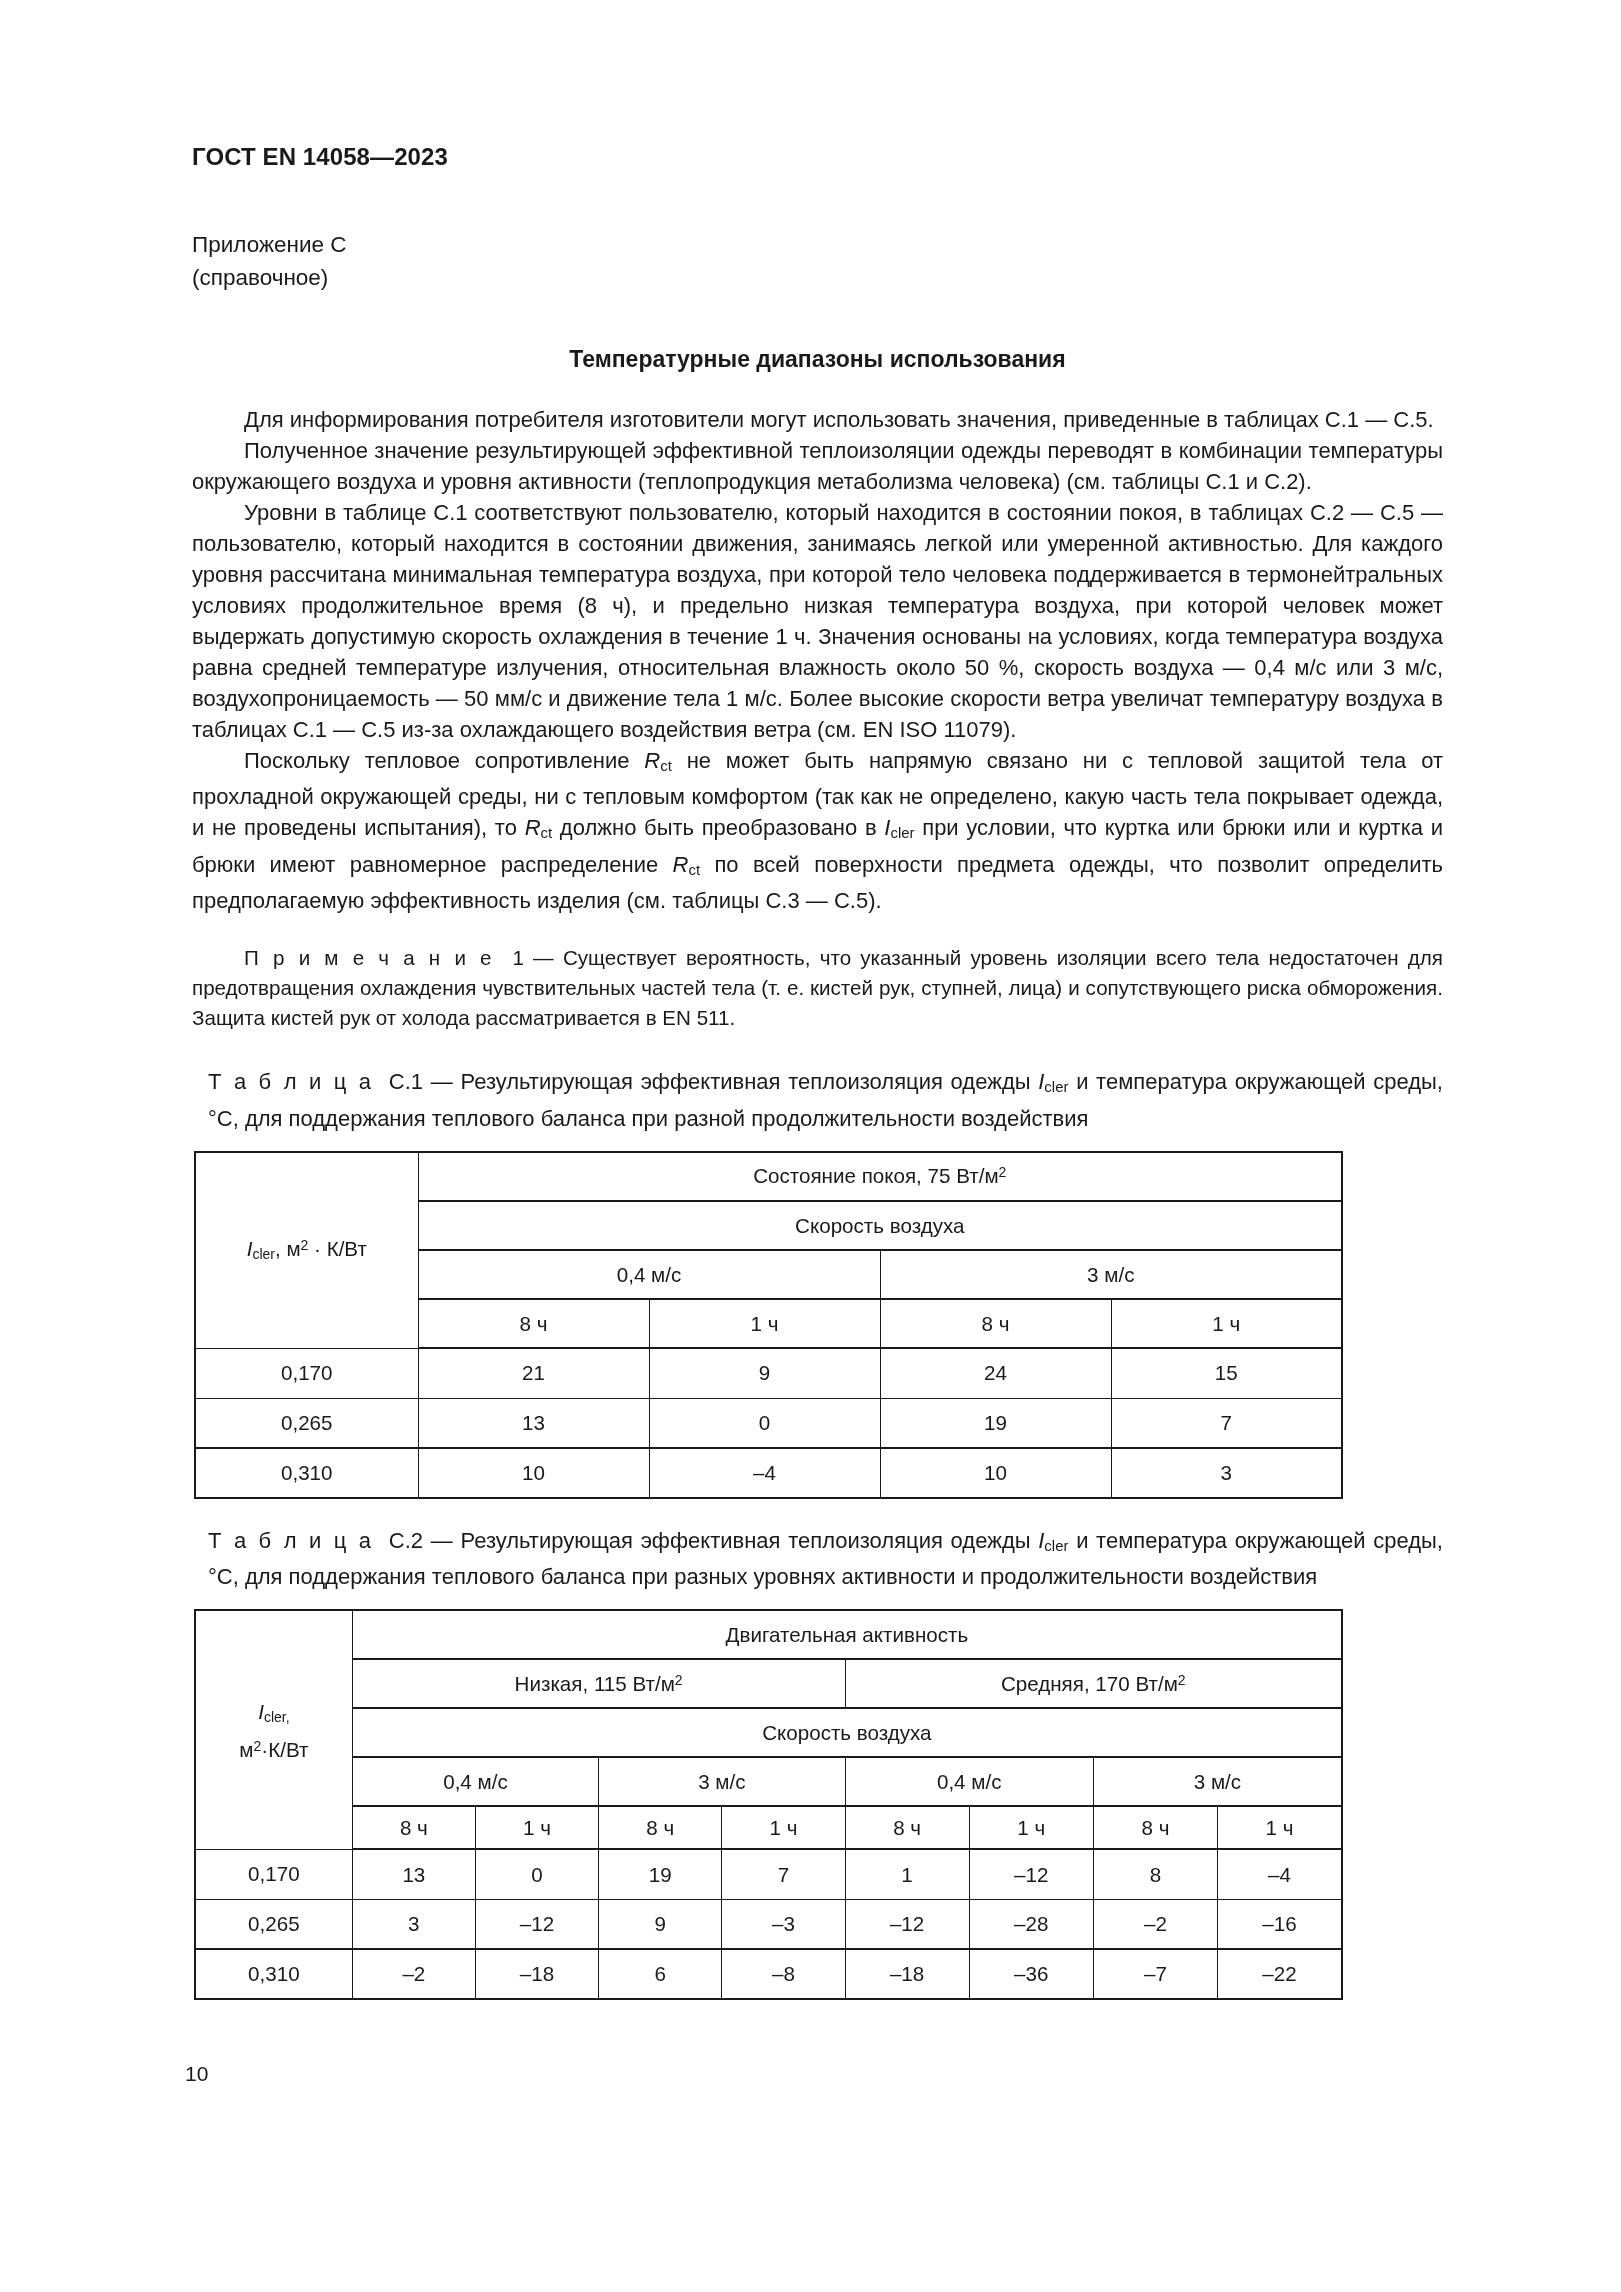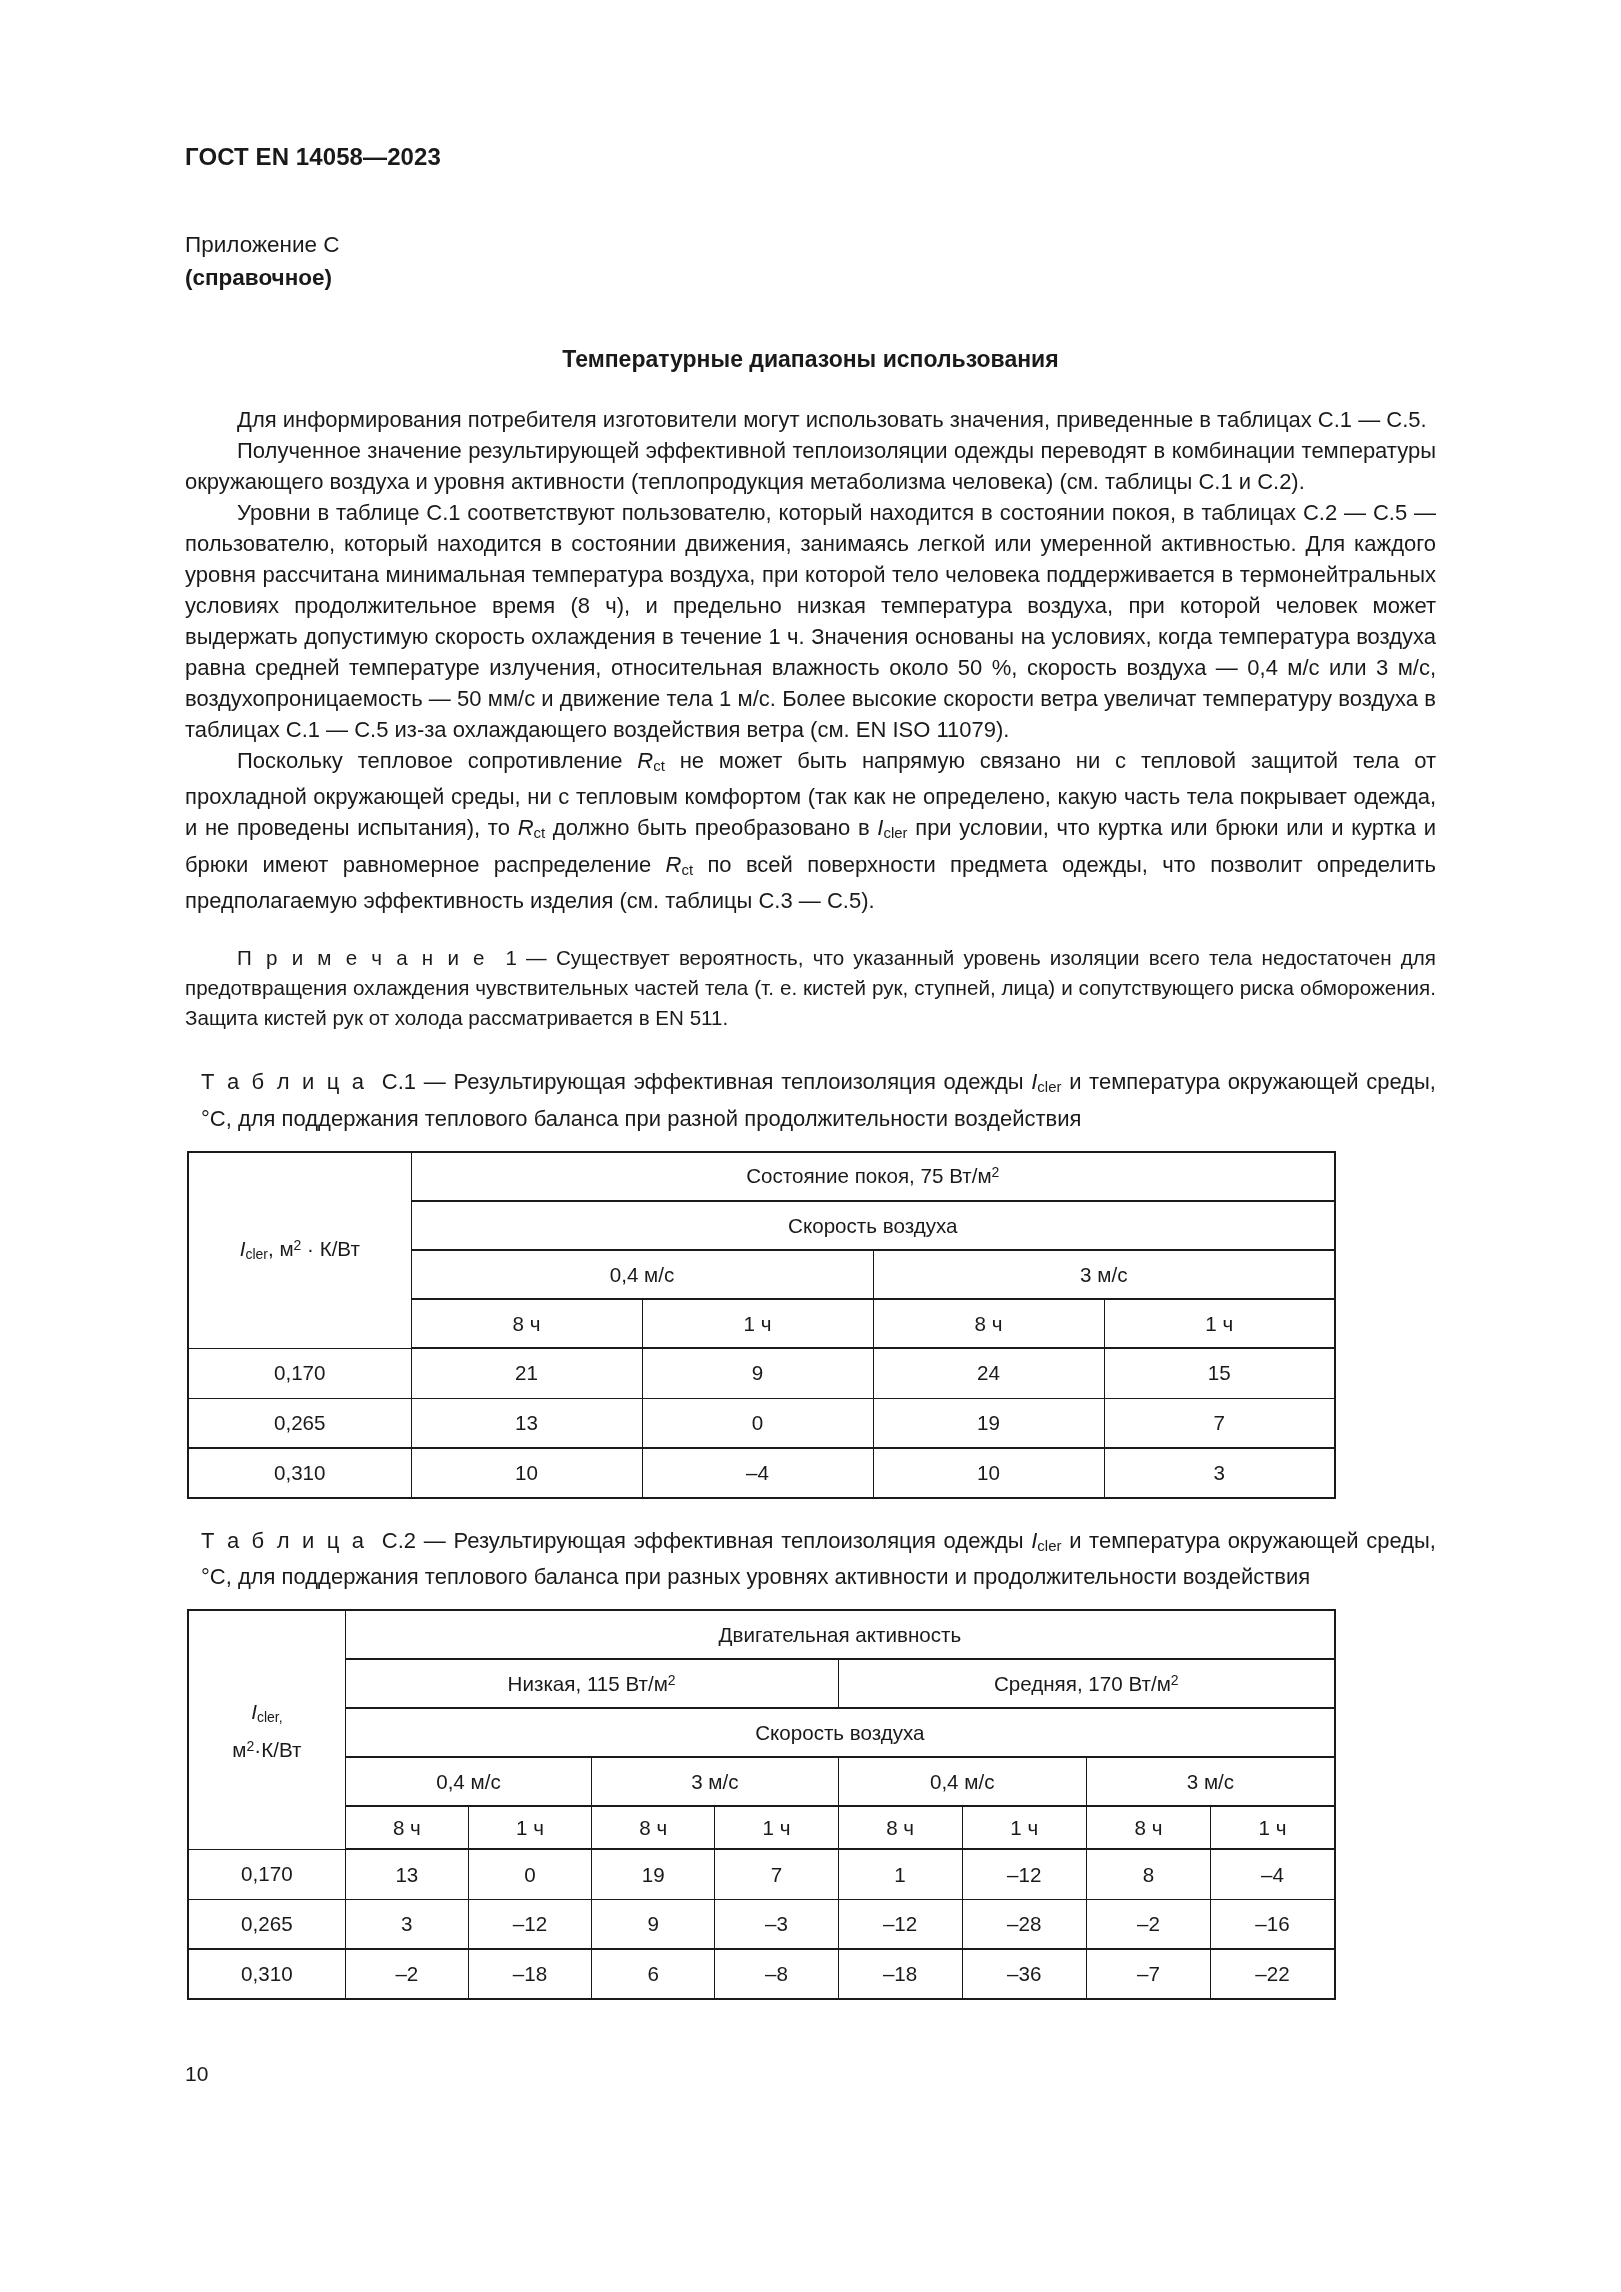--- a/index.html
+++ b/index.html
@@ -15,21 +15,21 @@
   }
   .page {
     position: absolute;
     left: 0; top: 0;
     width: 1621px;
     height: 2293px;
     padding: 0;
   }
   .content {
     position: absolute;
-    left: 185px;
+    left: 192px;
     top: 0;
     width: 1251px;
   }
 
   
   .doc-header {
     margin-top: 145px;
     font-size: 24px;
     font-weight: bold;
     letter-spacing: 0.1px;
@@ -37,21 +37,21 @@
   }
 
   
   .annex-block {
     margin-top: 59px;
     text-align: left;
     font-size: 22.5px;
     line-height: 33px;
   }
   .annex-title { font-weight: normal; }
-  .annex-sub { font-weight: bold; }
+  .annex-sub { font-weight: normal; }
 
   .section-title {
     margin-top: 54px;
     text-align: center;
     font-size: 23px;
     font-weight: bold;
     line-height: 1;
   }
 
   

